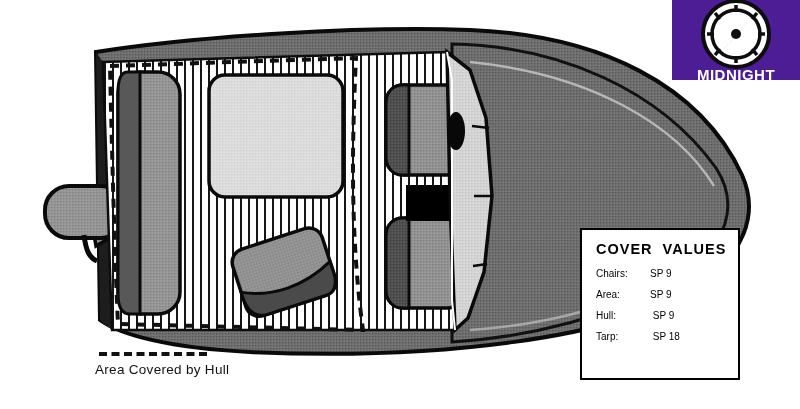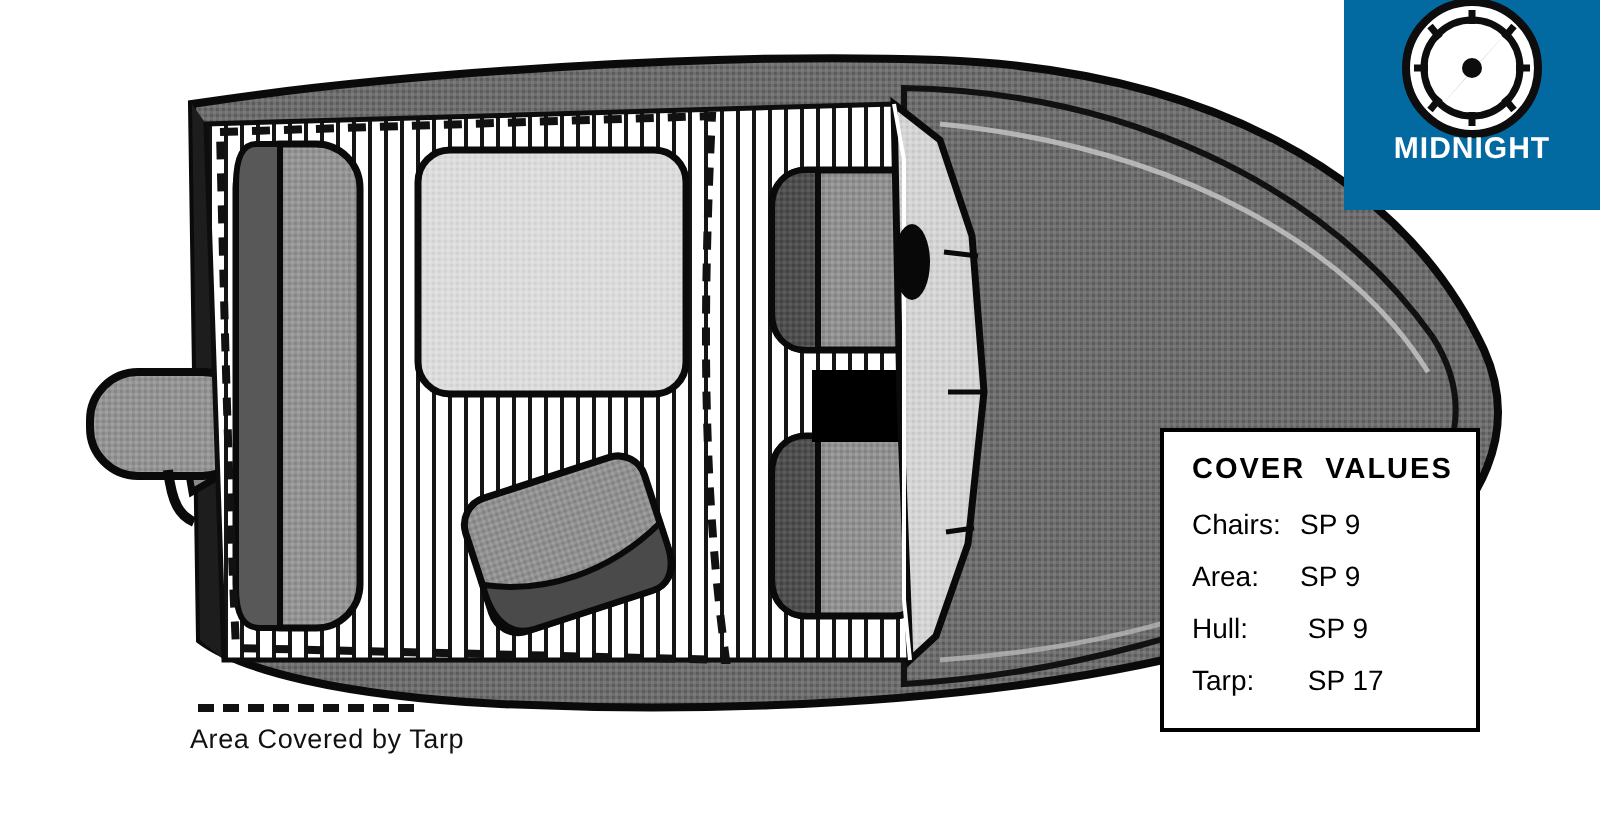--- a/index.html
+++ b/index.html
@@ -6,42 +6,42 @@
   body{
     width:800px;height:409px;overflow:hidden;position:relative;
     font-family:"Liberation Sans", sans-serif;
     -webkit-font-smoothing:antialiased;
   }
   #stage{position:absolute;inset:0;width:800px;height:409px;}
   #diagram{position:absolute;left:0;top:0;width:800px;height:409px;}
 
   
   .logo-box{
-    position:absolute;left:672px;top:0px;width:128px;height:105px;
-    background:#0369a1;
+    position:absolute;left:672px;top:0px;width:128px;height:80px;
+    background:#4c1d95;
   }
   .logo-svg{position:absolute;left:0;top:0;width:128px;height:72px;}
   .logo-word{
     position:absolute;left:0;top:66px;width:128px;text-align:center;
     color:#ffffff;font-family:"Liberation Sans", sans-serif;
     font-weight:bold;font-size:15px;letter-spacing:.5px;
   }
 
   
   .cover-panel{
-    position:absolute;left:580px;top:214px;width:160px;height:152px;
+    position:absolute;left:580px;top:228px;width:160px;height:152px;
     background:#ffffff;border:2px solid #000000;
     box-sizing:border-box;padding:11px 0 0 14px;
   }
   .cover-title{
     font-size:14.5px;font-weight:bold;color:#000;letter-spacing:1px;
     margin:0 0 11px 0;white-space:pre;
   }
   .cover-row{
-    display:flex;font-size:14px;color:#000;margin-bottom:10px;align-items:flex-end;
+    display:flex;font-size:10px;color:#000;margin-bottom:10px;align-items:flex-end;
   }
   .cover-row .lbl{width:54px;}
   .cover-row .val{white-space:pre;}
 
   
   .legend{position:absolute;left:95px;top:352px;width:240px;}
   .legend-dash{
     width:108px;height:0;border-top:4px dashed #111;
     margin:0 0 6px 4px;
   }
@@ -223,22 +223,22 @@
     <div class="cover-row">
       <span class="lbl">Area:</span>
       <span class="val">SP 9</span>
     </div>
     <div class="cover-row">
       <span class="lbl">Hull:</span>
       <span class="val"> SP 9</span>
     </div>
     <div class="cover-row">
       <span class="lbl">Tarp:</span>
-      <span class="val"> SP 17</span>
+      <span class="val"> SP 18</span>
     </div>
   </div>
 
   <div class="legend">
     <div class="legend-dash"></div>
-    <div class="legend-label">Area Covered by Tarp</div>
+    <div class="legend-label">Area Covered by Hull</div>
   </div>
 
 </div>
 
 </body></html>

